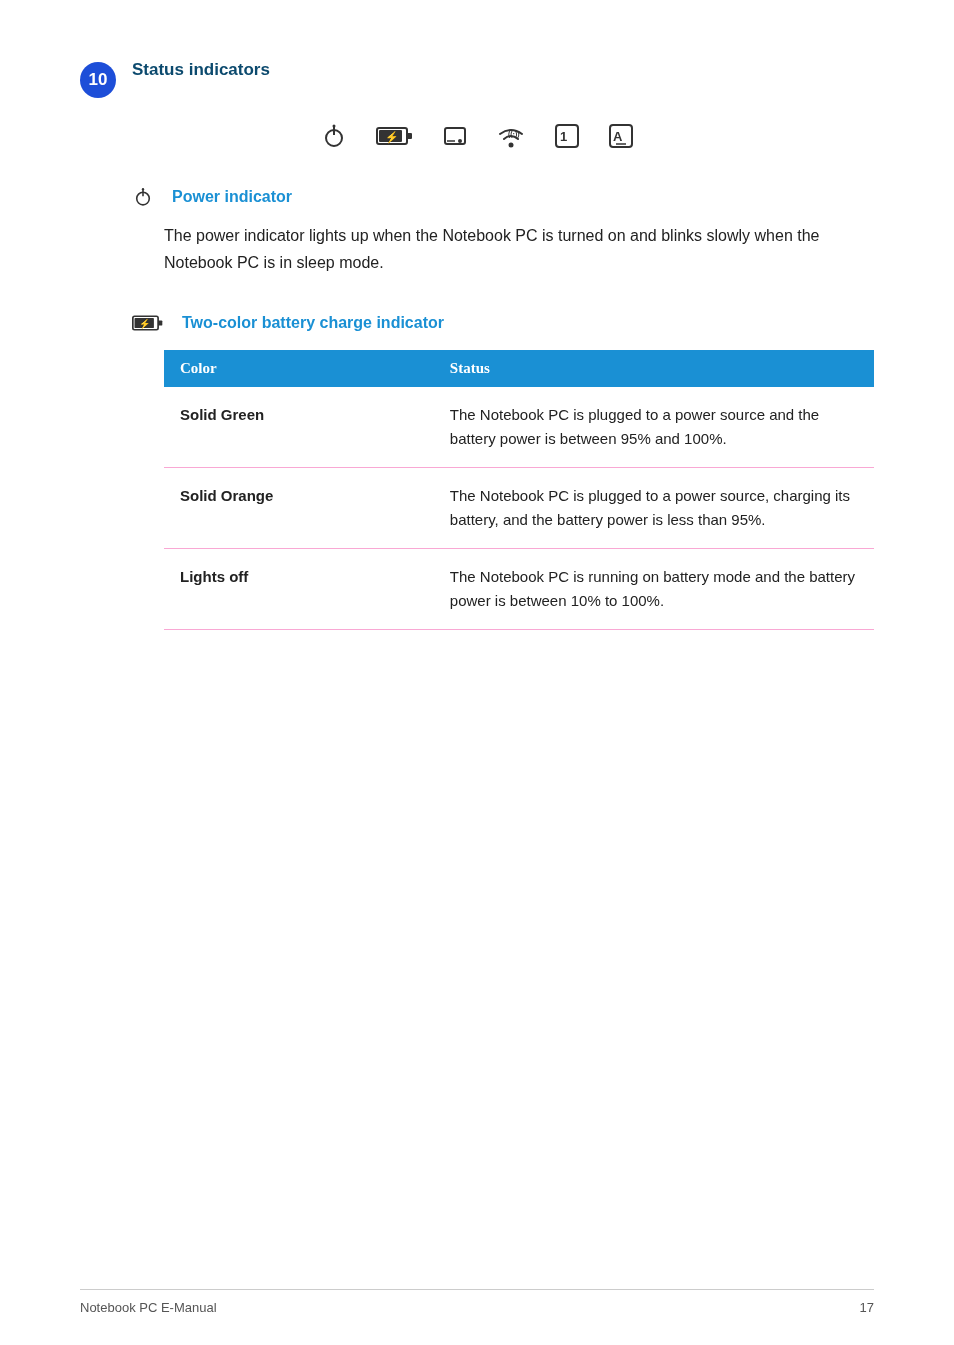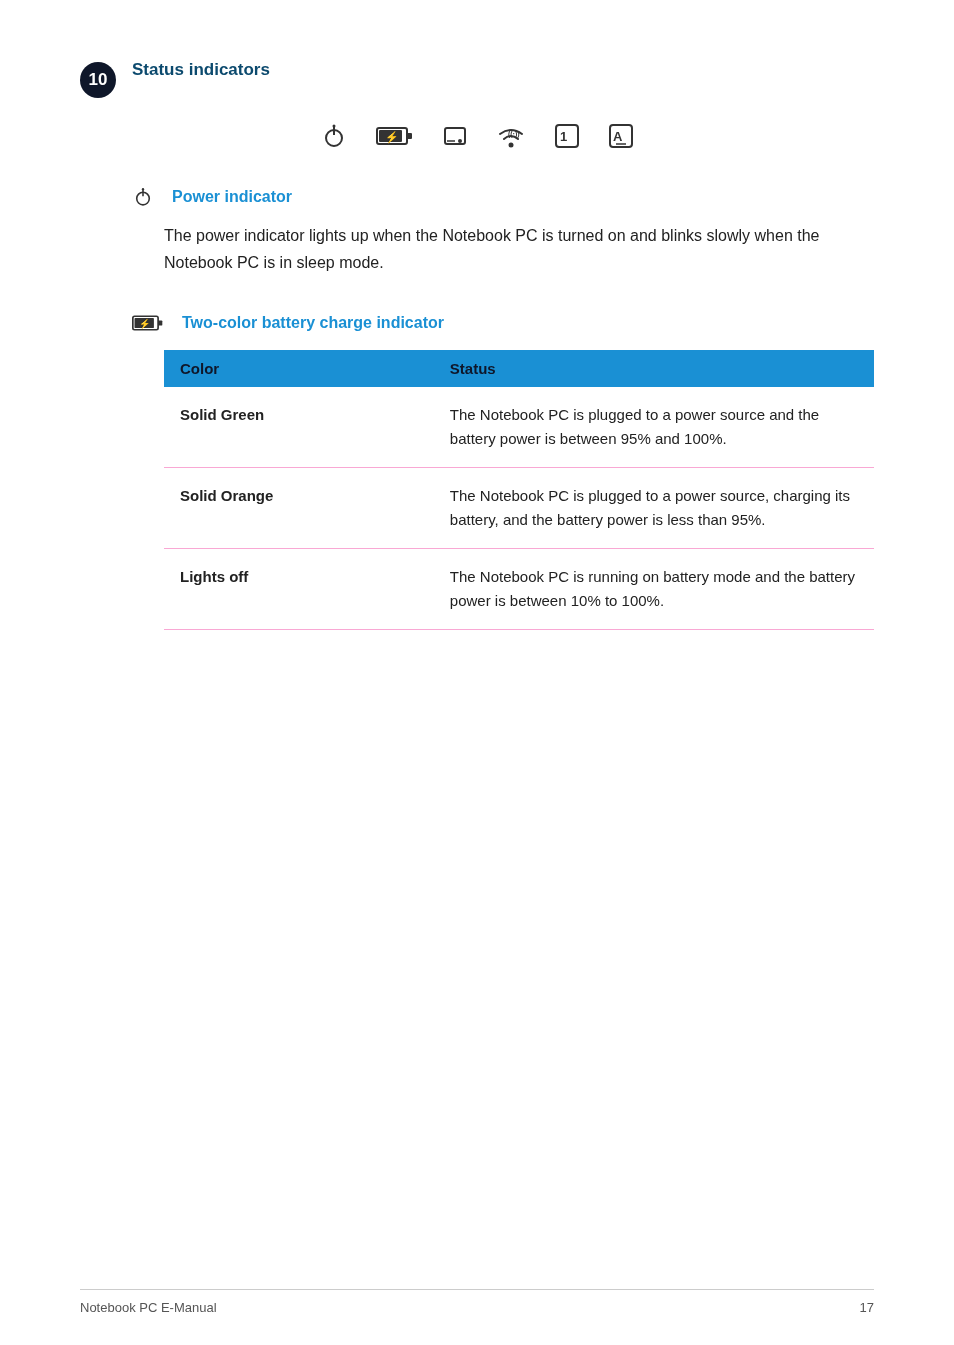--- a/index.html
+++ b/index.html
@@ -21,21 +21,21 @@
     }
 
     
     .section-header {
       display: flex;
       align-items: flex-start;
       margin-bottom: 14px;
     }
 
     .badge {
-      background: #0f172a;
+      background: #1d4ed8;
       color: #fff;
       font-weight: bold;
       font-size: 17px;
       border-radius: 50%;
       width: 36px;
       height: 36px;
       display: flex;
       align-items: center;
       justify-content: center;
       flex-shrink: 0;
@@ -110,21 +110,22 @@
     
     .indicator-table {
       width: 100%;
       border-collapse: collapse;
       margin-top: 16px;
       font-size: 15px;
     }
 
     .indicator-table thead tr {
       background: #1a90d4;
-      color: #0f172a;
+      color: #ffffff;
+      font-family: Liberation Serif, serif;
     }
 
     .indicator-table thead th {
       padding: 10px 16px;
       font-weight: bold;
       text-align: left;
       font-size: 15px;
     }
 
     .indicator-table tbody tr {

